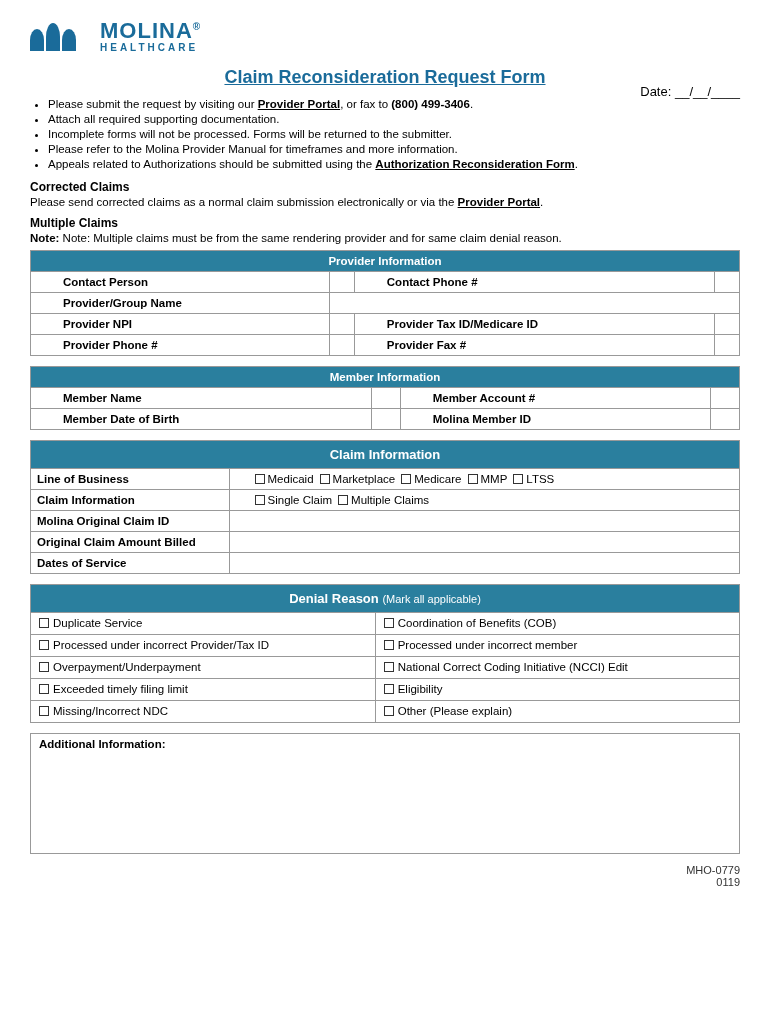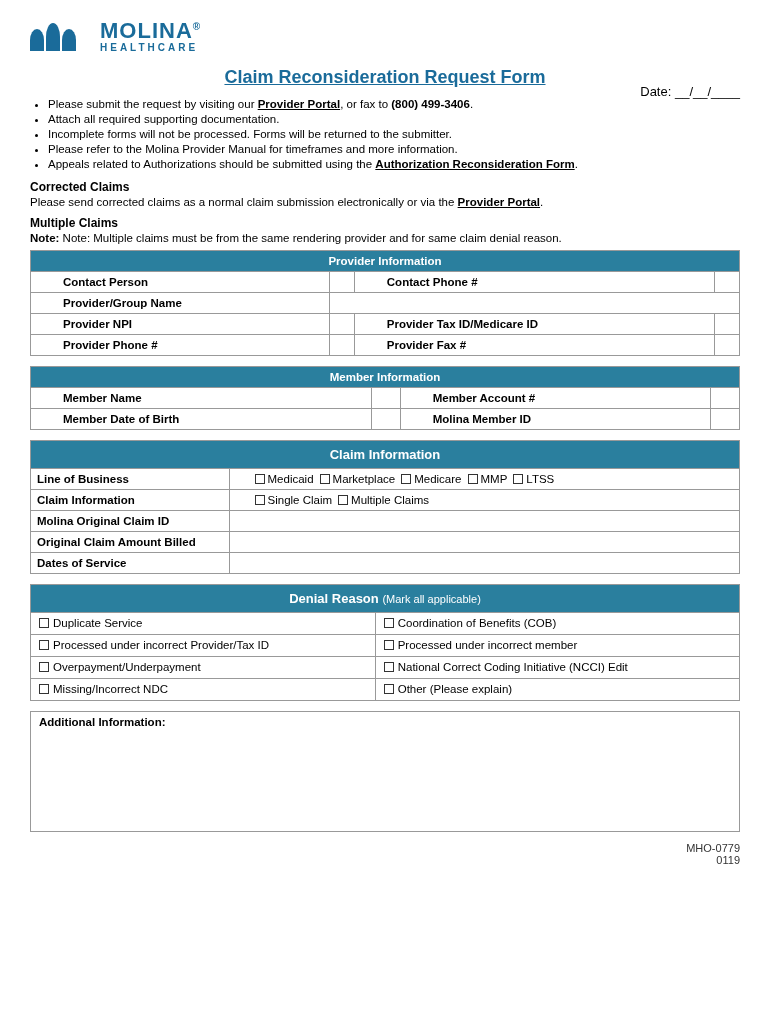--- a/index.html
+++ b/index.html
@@ -398,20 +398,28 @@
   <tr>
     <td>
       <label class="denial-item"><span class="cb-box"></span> Overpayment/Underpayment</label>
     </td>
     <td>
       <label class="denial-item"><span class="cb-box"></span> National Correct Coding Initiative (NCCI) Edit</label>
     </td>
   </tr>
   <tr>
     <td>
+      <label class="denial-item"><span class="cb-box"></span> Exceeded timely filing limit</label>
+    </td>
+    <td>
+      <label class="denial-item"><span class="cb-box"></span> Eligibility</label>
+    </td>
+  </tr>
+  <tr>
+    <td>
       <label class="denial-item"><span class="cb-box"></span> Missing/Incorrect NDC</label>
     </td>
     <td>
       <label class="denial-item"><span class="cb-box"></span> Other (Please explain)</label>
     </td>
   </tr>
 </tbody>
   </table>
 
 <table class="additional-table">

